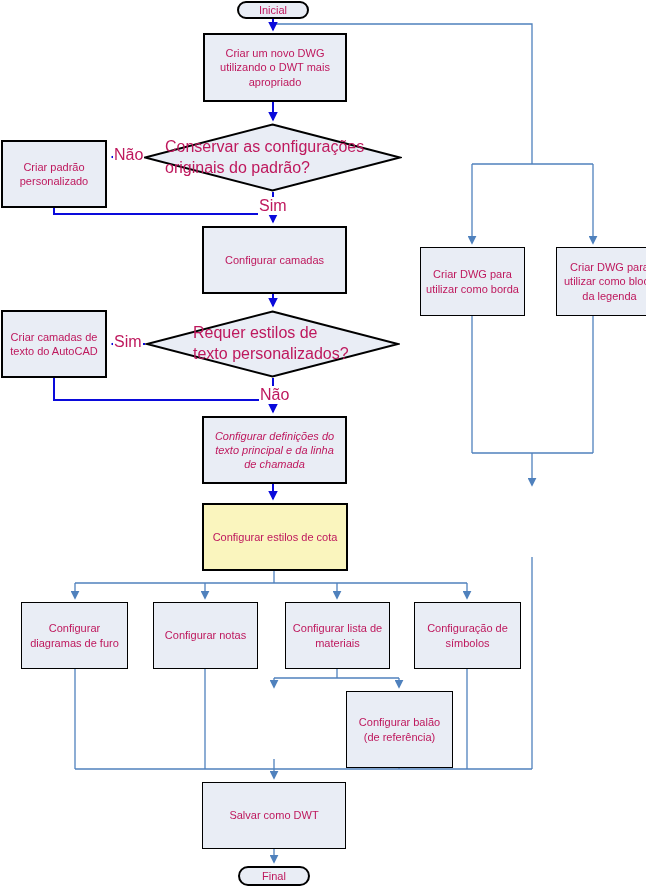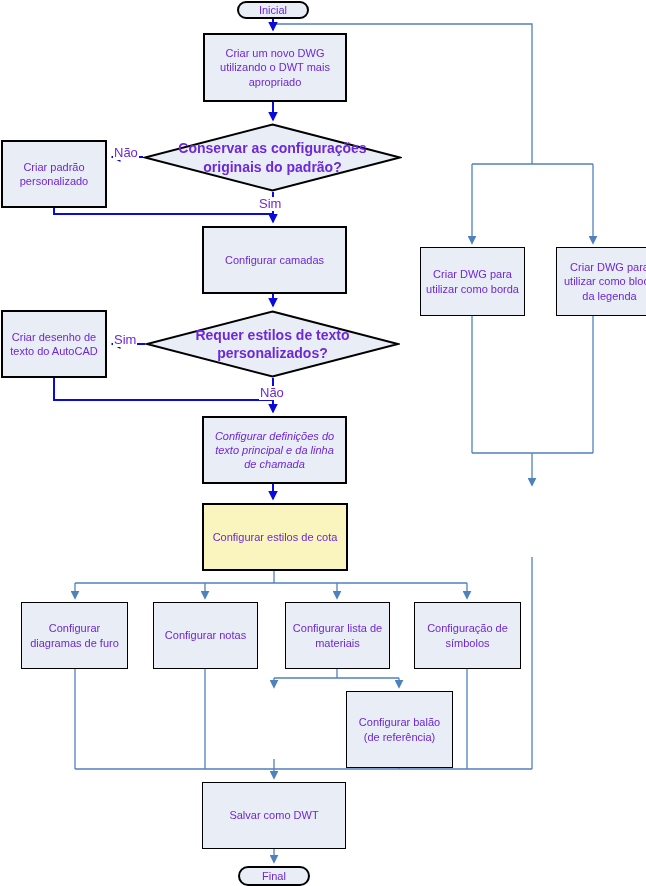--- a/index.html
+++ b/index.html
@@ -1,21 +1,21 @@
 <!DOCTYPE html>
 <html><head>
 <meta charset="utf-8">
 <style>
   html,body{margin:0;padding:0;background:#ffffff;}
   #canvas{
     position:relative;
     width:646px;height:886px;
     background:#ffffff;
     font-family:"Liberation Sans", sans-serif;
-    color:#6d28d9;
+    color:#be185d;
     overflow:hidden;
   }
   #wires{position:absolute;left:0;top:0;width:646px;height:886px;}
   .node{
     position:absolute;
     box-sizing:border-box;
     background:#E9EDF5;
     border:2px solid #000;
     display:flex;align-items:center;justify-content:center;
     text-align:center;
@@ -30,25 +30,25 @@
   }
   .highlight{background:#FAF5BE;}
   .decision{
     position:absolute;
     background:transparent;border:none;padding:0;
   }
   .decision svg{position:absolute;left:0;top:0;}
   .decision .dlabel{
     position:absolute;inset:0;
     display:flex;align-items:center;justify-content:center;
-    text-align:center;font-size:14px;line-height:1.3;font-weight:bold;
+    text-align:left;font-size:16px;line-height:1.3;
   }
   .edge-label{
     position:absolute;
-    font-size:13px;line-height:1.1;
+    font-size:16px;line-height:1.1;
     background:#ffffff;
     padding:0 1px;
   }
 </style>
 </head>
 <body>
 
 <div id="canvas">
 
   <svg id="wires" viewBox="0 0 646 886" xmlns="http://www.w3.org/2000/svg">
@@ -120,21 +120,21 @@
 
   <div class="node" style="left:202px;top:226px;width:145px;height:68px;">Configurar camadas</div>
 
   <div class="decision" style="left:145px;top:310px;width:255px;height:68px;">
     <svg width="255" height="68" viewBox="0 0 255 68">
       <polygon points="127.5,1.5 253,34 127.5,66.5 2,34" fill="#E9EDF5" stroke="#000" stroke-width="2"></polygon>
     </svg>
     <div class="dlabel" style="padding:0 48px;">Requer estilos de texto personalizados?</div>
   </div>
 
-  <div class="node" style="left:1px;top:310px;width:106px;height:68px;">Criar desenho de texto do AutoCAD</div>
+  <div class="node" style="left:1px;top:310px;width:106px;height:68px;">Criar camadas de texto do AutoCAD</div>
 
   <div class="node" style="left:202px;top:416px;width:145px;height:68px;font-style:italic;">Configurar definições do texto principal e da linha de chamada</div>
 
   <div class="node highlight" style="left:202px;top:503px;width:146px;height:68px;">Configurar estilos de cota</div>
 
   <div class="node thin" style="left:21px;top:602px;width:107px;height:67px;">Configurar diagramas de furo</div>
   <div class="node thin" style="left:285px;top:602px;width:105px;height:67px;">Configurar lista de materiais</div>
   <div class="node thin" style="left:153px;top:602px;width:105px;height:67px;">Configurar notas</div>
   <div class="node thin" style="left:414px;top:602px;width:107px;height:67px;">Configuração de símbolos</div>
 

